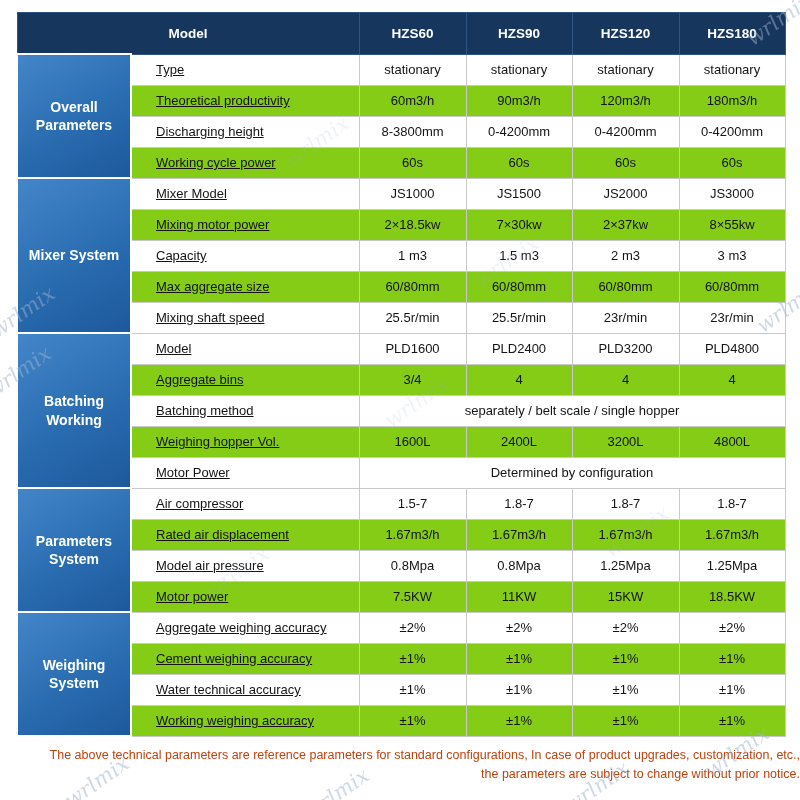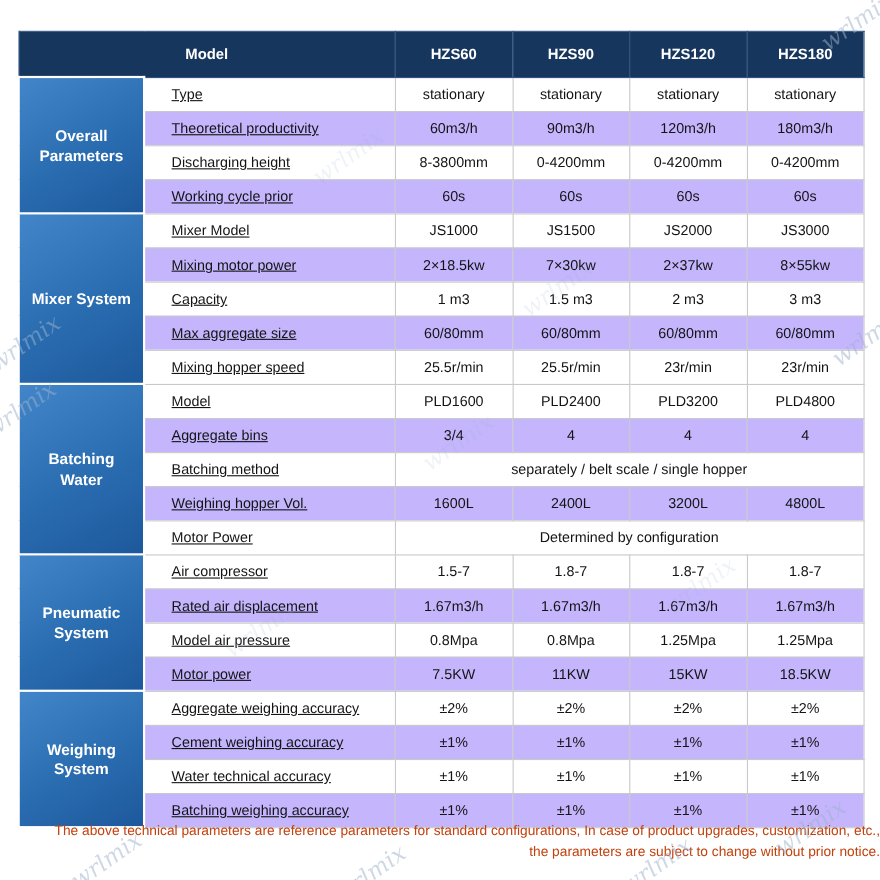--- a/index.html
+++ b/index.html
@@ -2,33 +2,33 @@
 <html><head>
 <meta charset="utf-8">
 <style>
   html,body{margin:0;padding:0;}
   body{
     width:800px;height:800px;position:relative;overflow:hidden;
     background:#ffffff;
     font-family:"Liberation Sans", sans-serif;
     color:#111;
   }
-  .table-wrap{position:absolute;left:16px;top:28px;width:768px;z-index:2;}
+  .table-wrap{position:absolute;left:16px;top:12px;width:768px;z-index:2;}
   table{border-collapse:collapse;width:100%;table-layout:fixed;}
   thead th{
     background:#17365d;
     color:#fff;font-size:13.5px;font-weight:bold;height:38px;
     border:1px solid #2f5382;text-align:center;
   }
   tbody td{
     border:1px solid #c9c9c9;height:30px;font-size:13px;color:#141414;
     padding:0;vertical-align:middle;background-clip:padding-box;
   }
   tbody tr.even{background:#ffffff;}
-  tbody tr.odd{background:#c4b5fd;}
+  tbody tr.odd{background:#84cc16;}
   td.label{text-align:left;padding-left:24px;text-decoration:underline;}
   td.value{text-align:center;}
   td.category{
     background:linear-gradient(150deg,#4286c9 0%,#2a6cb0 55%,#1d589c 100%);
     color:#fff;font-weight:bold;text-align:center;font-size:14px;
     border:2px solid #ffffff;line-height:1.3;padding:0 8px;
   }
   .footer{
     position:absolute;left:0;right:0;top:746px;text-align:right;
     font-size:12.5px;color:#c2410c;line-height:1.55;z-index:2;
@@ -94,21 +94,21 @@
           <td class="value">180m3/h</td>
         </tr>
         <tr class="even">
           <td class="label">Discharging height</td>
           <td class="value">8-3800mm</td>
           <td class="value">0-4200mm</td>
           <td class="value">0-4200mm</td>
           <td class="value">0-4200mm</td>
         </tr>
         <tr class="odd">
-          <td class="label">Working cycle prior</td>
+          <td class="label">Working cycle power</td>
           <td class="value">60s</td>
           <td class="value">60s</td>
           <td class="value">60s</td>
           <td class="value">60s</td>
         </tr>
         <tr class="even">
           <td class="category" rowspan="5">Mixer System</td>
           <td class="label">Mixer Model</td>
           <td class="value">JS1000</td>
           <td class="value">JS1500</td>
@@ -130,28 +130,28 @@
           <td class="value">3 m3</td>
         </tr>
         <tr class="odd">
           <td class="label">Max aggregate size</td>
           <td class="value">60/80mm</td>
           <td class="value">60/80mm</td>
           <td class="value">60/80mm</td>
           <td class="value">60/80mm</td>
         </tr>
         <tr class="even">
-          <td class="label">Mixing hopper speed</td>
+          <td class="label">Mixing shaft speed</td>
           <td class="value">25.5r/min</td>
           <td class="value">25.5r/min</td>
           <td class="value">23r/min</td>
           <td class="value">23r/min</td>
         </tr>
         <tr class="even">
-          <td class="category" rowspan="5">Batching Water</td>
+          <td class="category" rowspan="5">Batching Working</td>
           <td class="label">Model</td>
           <td class="value">PLD1600</td>
           <td class="value">PLD2400</td>
           <td class="value">PLD3200</td>
           <td class="value">PLD4800</td>
         </tr>
         <tr class="odd">
           <td class="label">Aggregate bins</td>
           <td class="value">3/4</td>
           <td class="value">4</td>
@@ -167,21 +167,21 @@
           <td class="value">1600L</td>
           <td class="value">2400L</td>
           <td class="value">3200L</td>
           <td class="value">4800L</td>
         </tr>
         <tr class="even">
           <td class="label">Motor Power</td>
           <td class="value" colspan="4">Determined by configuration</td>
         </tr>
         <tr class="even">
-          <td class="category" rowspan="4">Pneumatic System</td>
+          <td class="category" rowspan="4">Parameters System</td>
           <td class="label">Air compressor</td>
           <td class="value">1.5-7</td>
           <td class="value">1.8-7</td>
           <td class="value">1.8-7</td>
           <td class="value">1.8-7</td>
         </tr>
         <tr class="odd">
           <td class="label">Rated air displacement</td>
           <td class="value">1.67m3/h</td>
           <td class="value">1.67m3/h</td>
@@ -218,21 +218,21 @@
           <td class="value">±1%</td>
         </tr>
         <tr class="even">
           <td class="label">Water technical accuracy</td>
           <td class="value">±1%</td>
           <td class="value">±1%</td>
           <td class="value">±1%</td>
           <td class="value">±1%</td>
         </tr>
         <tr class="odd">
-          <td class="label">Batching weighing accuracy</td>
+          <td class="label">Working weighing accuracy</td>
           <td class="value">±1%</td>
           <td class="value">±1%</td>
           <td class="value">±1%</td>
           <td class="value">±1%</td>
         </tr>
       </tbody>
   </table>
 </div>
 
 <div class="footer">

